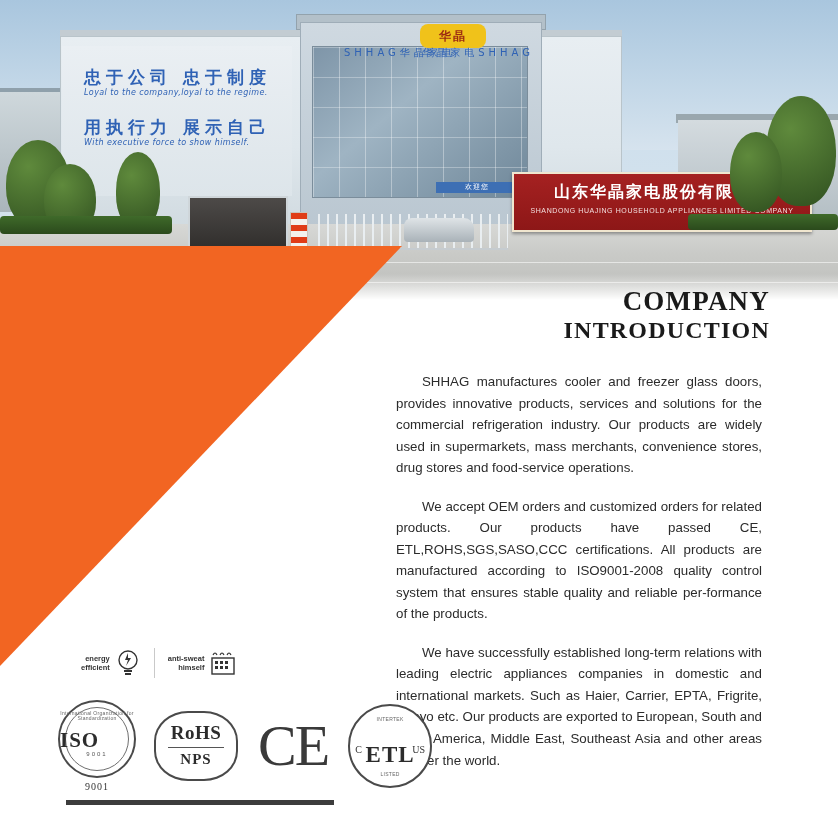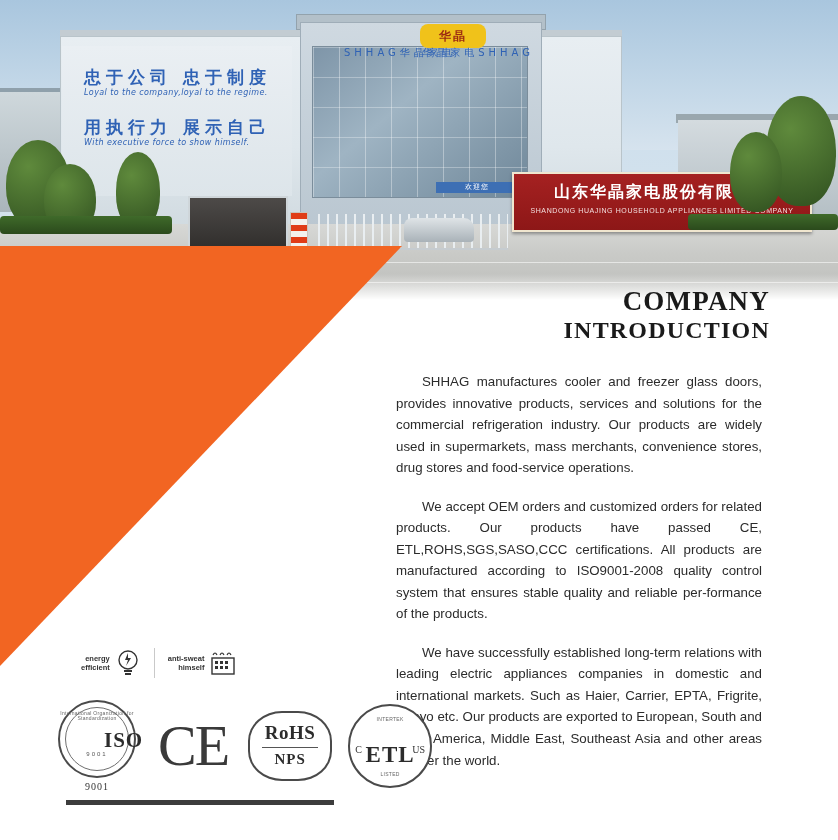--- a/index.html
+++ b/index.html
@@ -320,21 +320,20 @@
   }
   .iso-word {
     position: absolute;
     left: 0; right: 9px; top: 26px;
     text-align: left;
     font-family: "Liberation Serif", serif;
     font-size: 21px;
     font-weight: bold;
     color: #2c2c2c;
     letter-spacing: 1px;
-    padding-left: 44px;
   }
   .iso-sub {
     position: absolute;
     left: 0; right: 0; top: 49px;
     text-align: center;
     font-size: 6px;
     color: #555;
     letter-spacing: 2px;
   }
   .iso-arc-top {
@@ -533,27 +532,27 @@
 
     <div class="cert cert-iso">
       <div class="iso-ring">
         <div class="iso-arc-top">International Organization for Standardization</div>
         <div class="iso-word">ISO</div>
         <div class="iso-sub">9001</div>
       </div>
       <div class="iso-9001">9001</div>
     </div>
 
-    <div class="cert ce-mark">CE</div>
-
     <div class="cert rohs">
       <div class="rohs-t">RoHS</div>
       <div class="rohs-line"></div>
       <div class="rohs-b">NPS</div>
     </div>
+
+    <div class="cert ce-mark">CE</div>
 
     <div class="cert etl">
       <div class="etl-top">INTERTEK</div>
       <div class="etl-c">C</div>
       <div class="etl-t">ETL</div>
       <div class="etl-us">US</div>
       <div class="etl-bot">LISTED</div>
     </div>
 
   </div>

